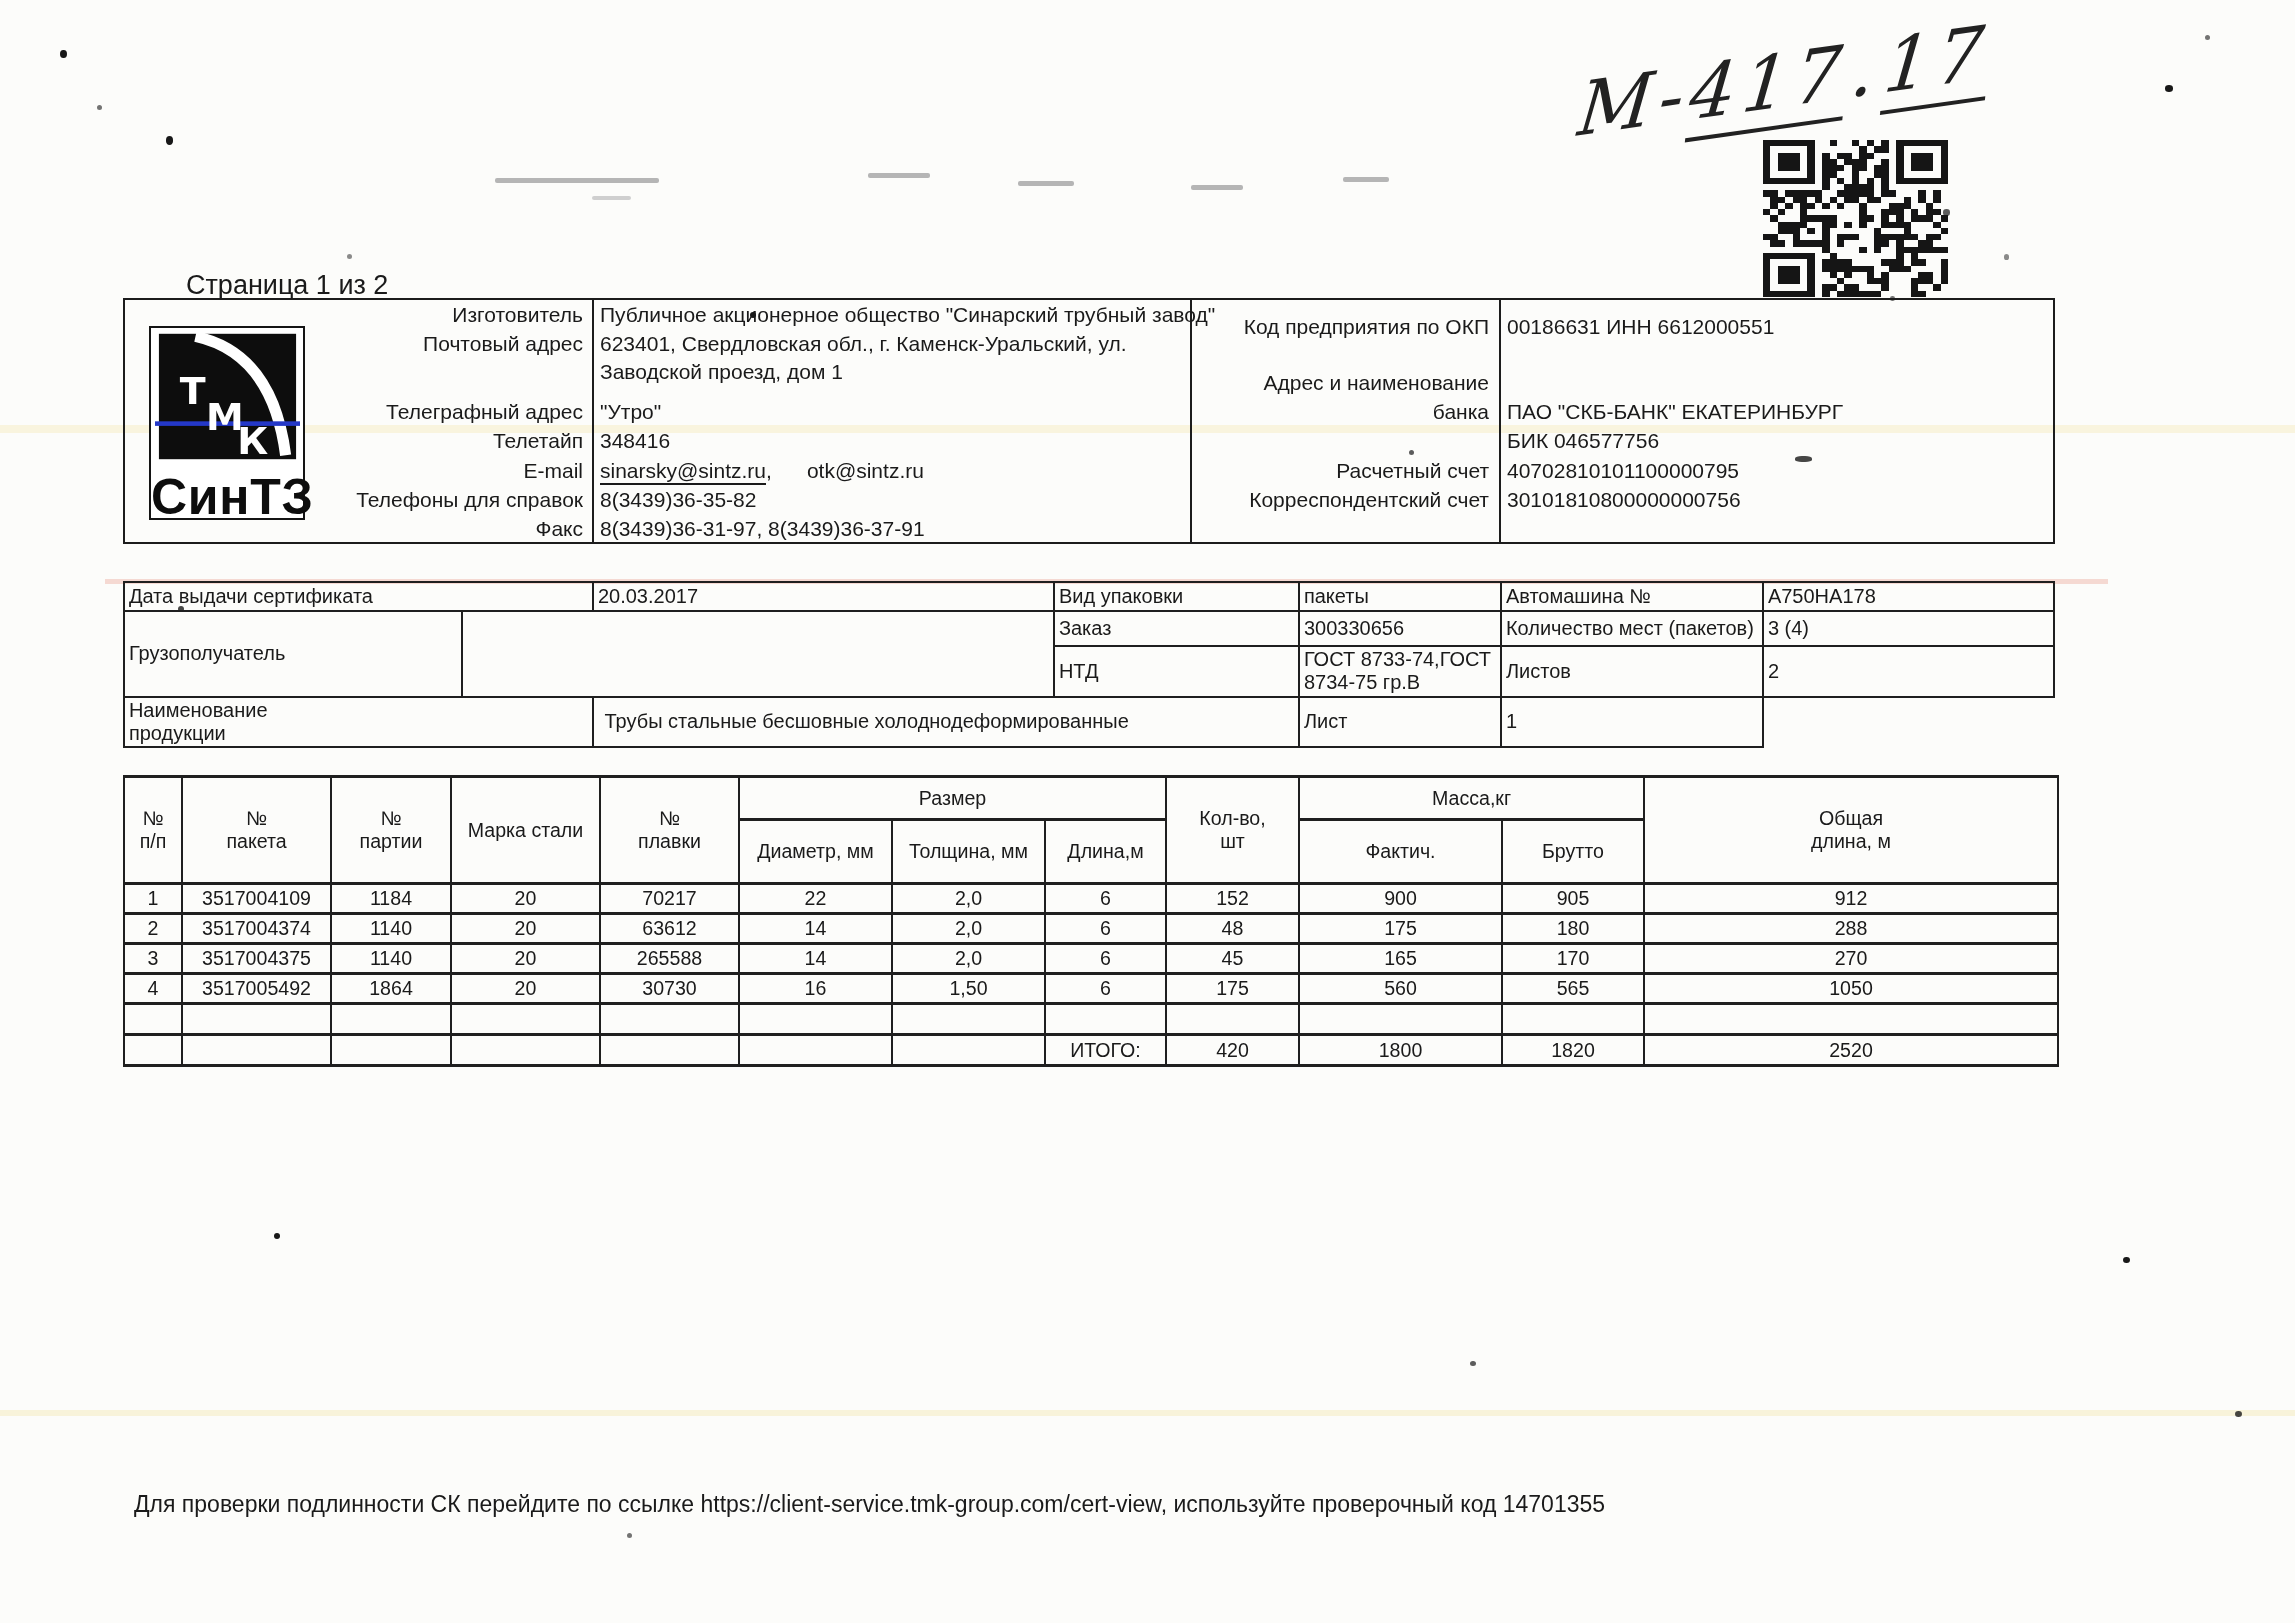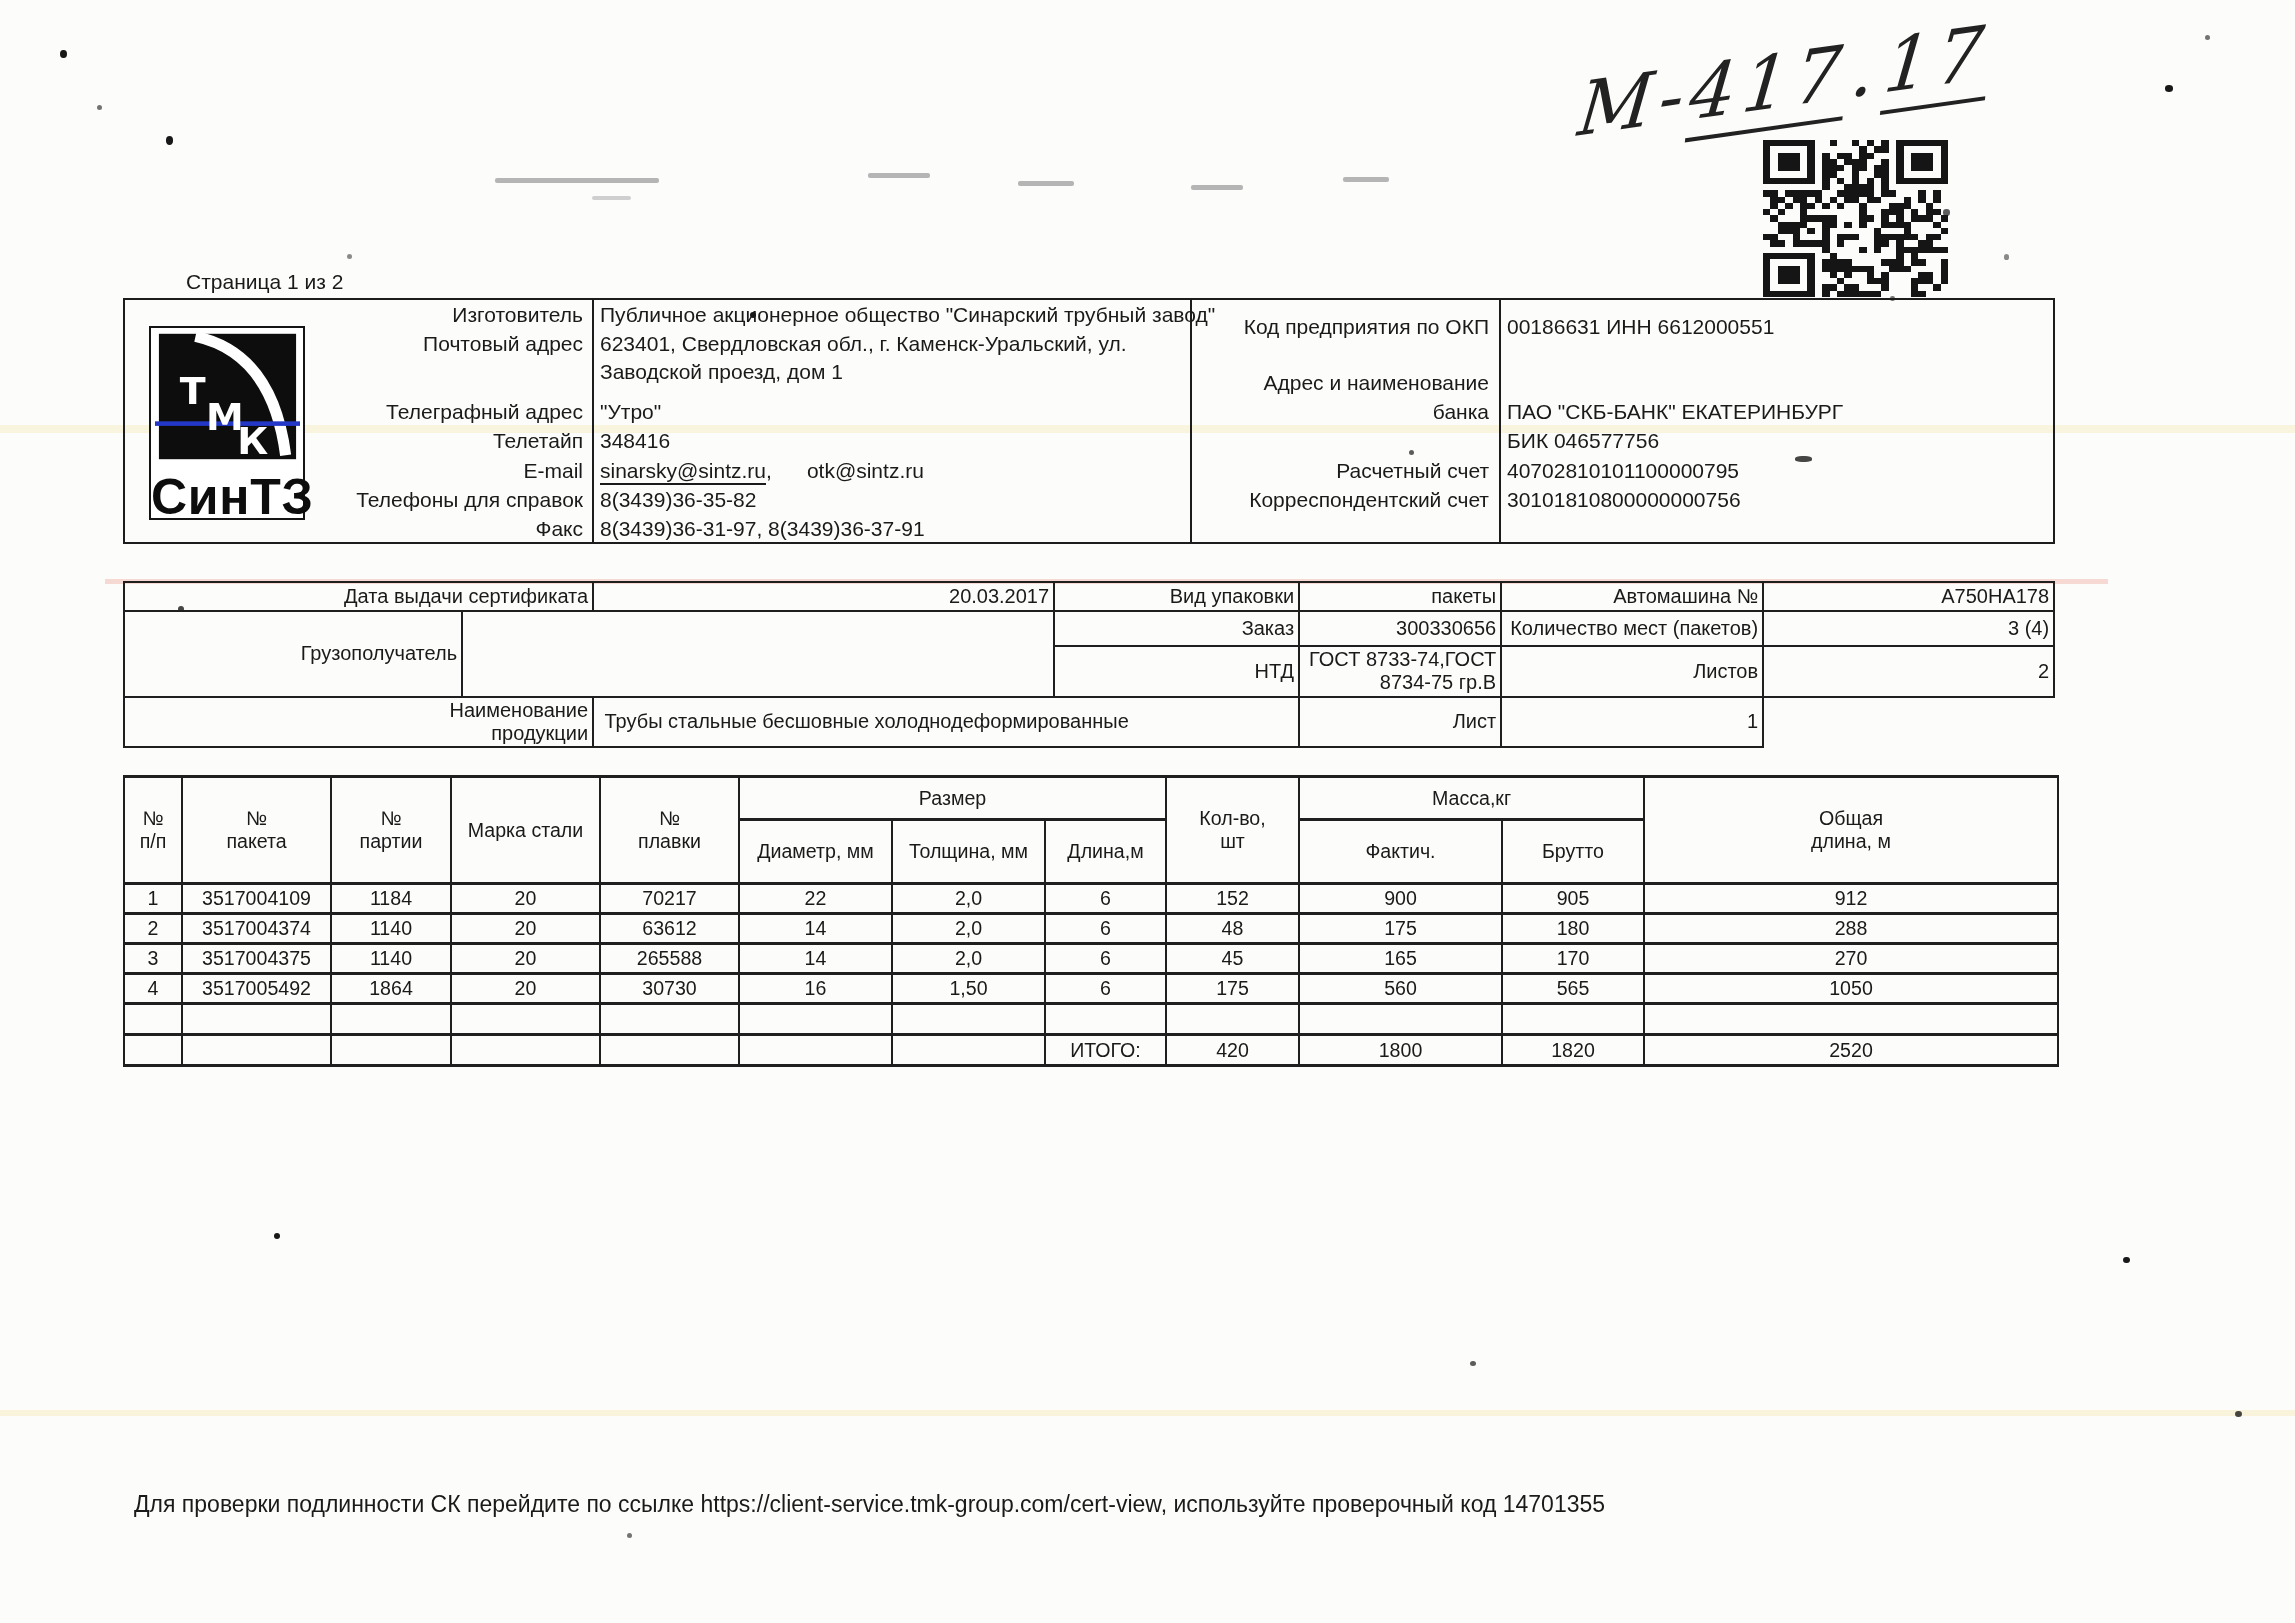--- a/index.html
+++ b/index.html
@@ -2,36 +2,36 @@
 <html style="font-size:10.5px"><head>
 <meta charset="utf-8">
 <style>
   html,body{margin:0;padding:0;background:#9a9a9a;}
   .page{position:relative;width:2295px;height:1623px;background:#fcfcfa;
         font-family:"Liberation Sans",sans-serif;color:#1a1a1a;overflow:hidden;}
   .t{position:absolute;font-size:21px;line-height:26px;white-space:nowrap;}
   .ra{text-align:right;}
   .ul{border-bottom:2px solid #1a1a1a;padding-bottom:0.7px;}
   .gap{margin-left:35px;}
-  .pagenum{position:absolute;left:186px;top:270px;font-size:21px;}
+  .pagenum{position:absolute;left:186px;top:270px;font-size:27px;}
   
   .hbox{position:absolute;left:123px;top:298px;width:1932px;height:246px;
         border:2.6px solid #1c1c1c;box-sizing:border-box;}
   .vl{position:absolute;top:0;bottom:0;width:2px;background:#1c1c1c;}
   
   .logo-frame{position:absolute;left:149px;top:326px;width:156px;height:194px;
         border:2px solid #141414;box-sizing:border-box;background:#fff;text-align:center;}
   .logo-name{font-size:50px;font-weight:700;letter-spacing:0.7px;margin-top:3.9px;color:#0d0d0d;}
   
   .cert{position:absolute;left:123px;top:550px;width:1932px;text-align:center;
         font-size:23.6px;font-weight:700;text-indent:98px;}
   
   table{border-collapse:collapse;table-layout:fixed;position:absolute;background:transparent;}
   .itable{left:123px;top:581px;width:1932px;font-size:20px;}
-  .itable td{border:2px solid #1f1f1f;text-align:right;vertical-align:middle;padding:1.3px 3.9px;}
+  .itable td{border:2px solid #1f1f1f;text-align:left;vertical-align:middle;padding:1.3px 3.9px;}
   .mtable{left:123px;top:775px;width:1932px;font-size:19.6px;}
   .mtable td,.mtable th{border:2px solid #1f1f1f;border-top-width:3.3px;border-bottom-width:3.3px;
         text-align:center;vertical-align:middle;font-weight:400;padding:1.3px 2.6px;}
   .pre{white-space:pre-line;}
   .leftcell{text-align:left !important;padding-left:10.5px !important;}
   .ir1{height:29px}.ir2{height:35px}.ir3{height:47px}.ir4{height:44px}
   .hr1{height:43px}.hr2{height:64px}.dr{height:30px}.er{height:31px}
   
   .footer{position:absolute;left:134px;top:1491px;font-size:23px;}
   

